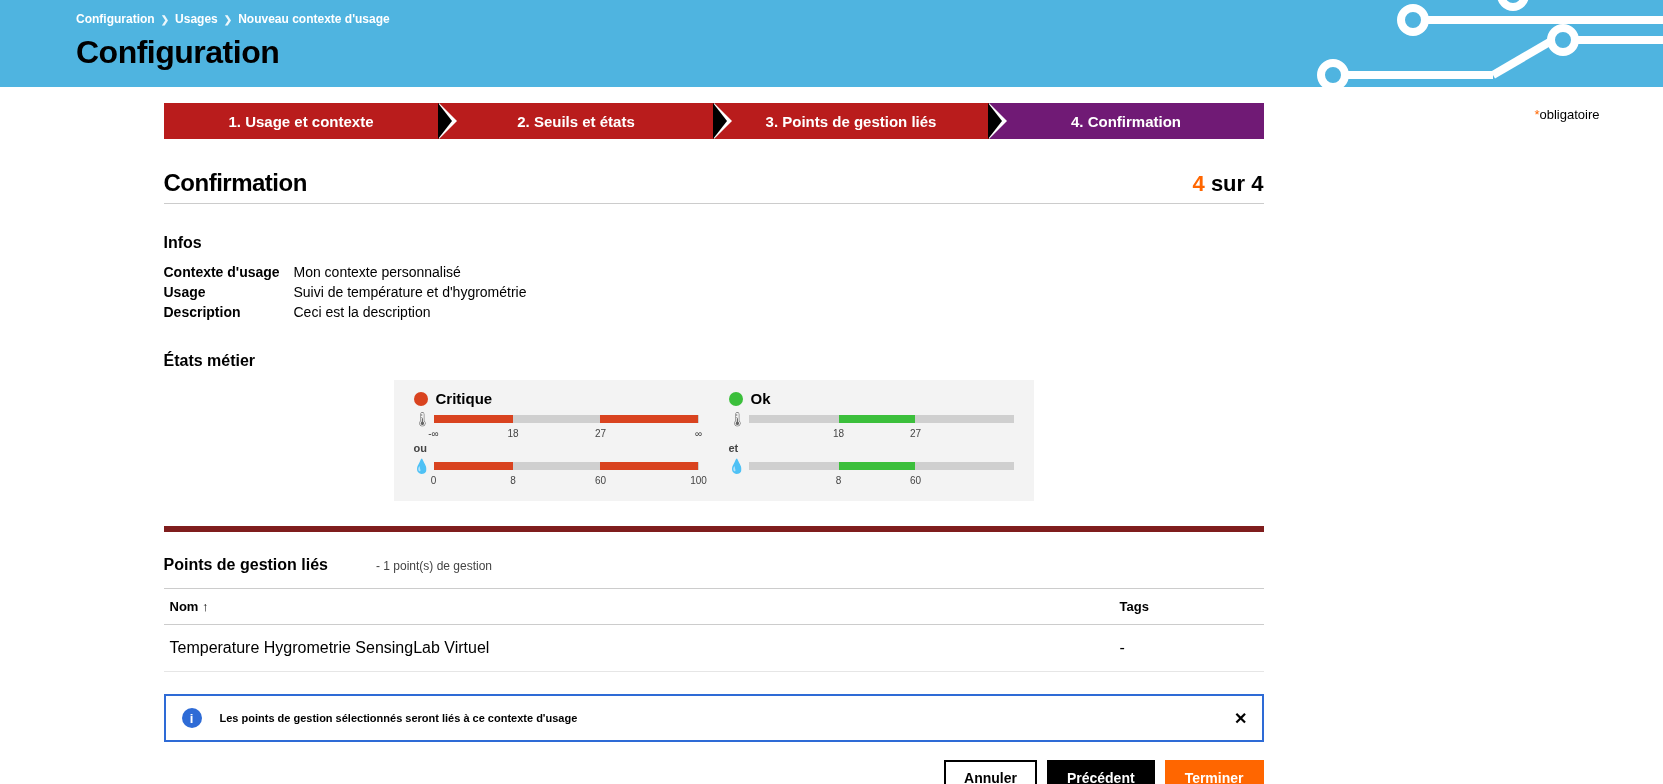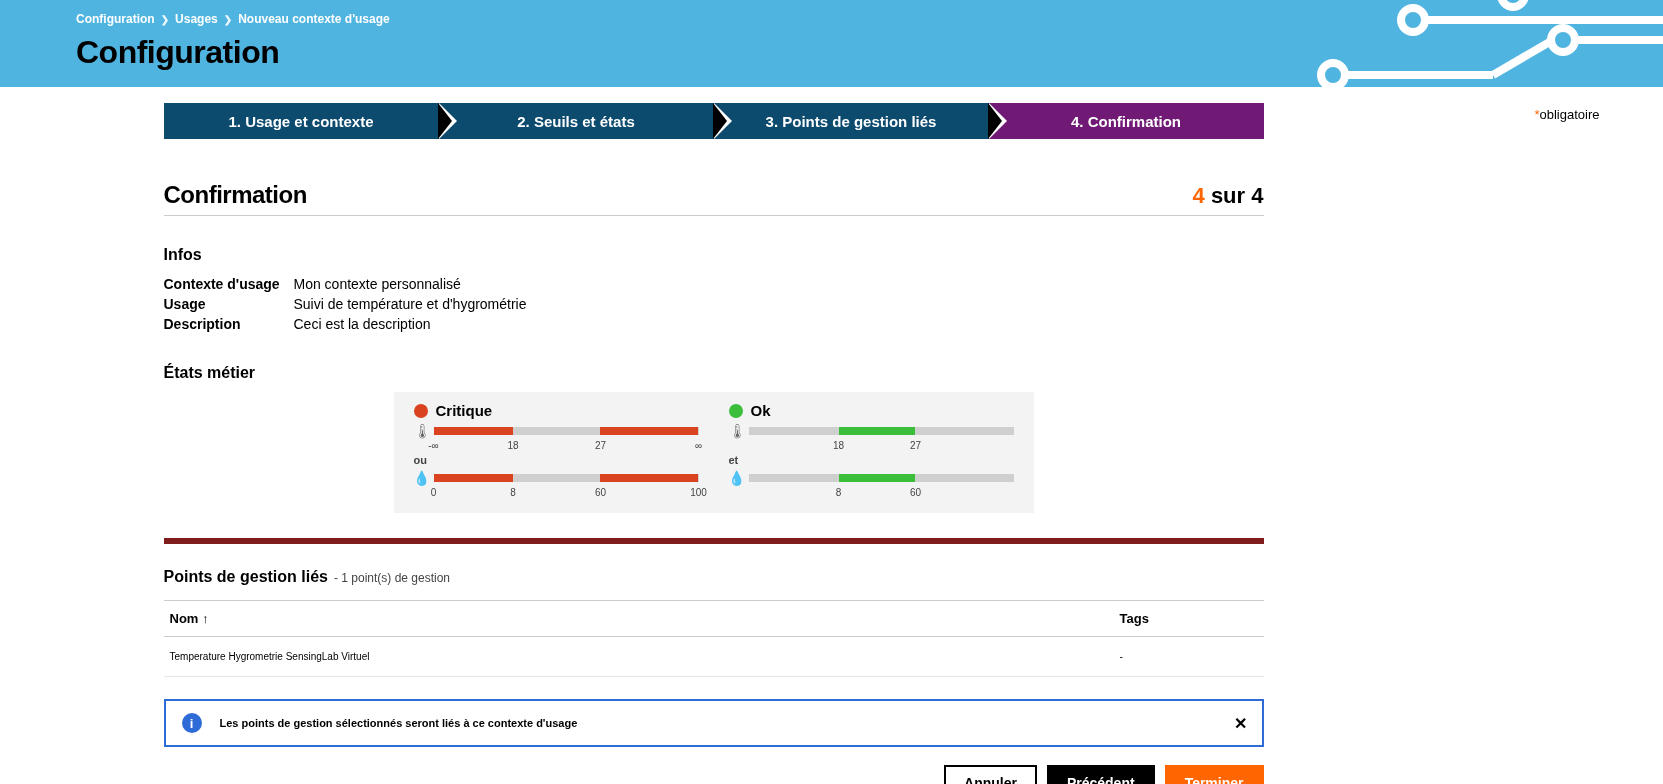--- a/index.html
+++ b/index.html
@@ -10,37 +10,37 @@
 .breadcrumb a { color:#fff; text-decoration:none; cursor:pointer; }
 .breadcrumb .chev { font-size:10px; opacity:.9; }
 .page-title { font-size:32px; font-weight:800; color:#000; letter-spacing:-.5px; }
 .header-deco { position:absolute; right:-10px; top:-20px; width:380px; height:140px; z-index:1; opacity:1; }
 
 .content { width:1336px; margin:0 auto; padding:16px 0 40px; position:relative; }
 .required-note { position:absolute; right:-100px; top:20px; font-size:13px; font-weight:400; }
 .required-note .ast { color:#ff6600; }
 .wizard-row { position:relative; width:1100px; display:flex; }
 .wizard-step { flex:1; position:relative; height:36px; display:flex; align-items:center; justify-content:center; color:#fff; font-size:15px; font-weight:700; cursor:pointer; }
-.wizard-step.black { background:#0c4a6e; }
+.wizard-step.black { background:#b91c1c; }
 .wizard-step.orange { background:#701a75; }
 .wizard-step::after { content:""; position:absolute; right:-14px; top:0; width:0; height:0;
   border-top:18px solid transparent; border-bottom:18px solid transparent; border-left:14px solid #000; z-index:2; }
 .wizard-step.orange::after { display:none; }
 .wizard-step.black + .wizard-step::before { content:""; position:absolute; left:0; top:0; width:0; height:0;
   border-top:18px solid transparent; border-bottom:18px solid transparent; border-left:14px solid #fff; z-index:1; display:none; }
 
 .arrow-sep { position:absolute; top:0; width:0; height:0; border-top:18px solid transparent; border-bottom:18px solid transparent; z-index:3; pointer-events:none; }
 .arrow-sep.outer { border-left:18px solid #fff; }
 .arrow-sep.inner { border-left:14px solid #000; margin-top:0; }
 .sep-group { position:absolute; top:0; height:36px; }
 .sep1 { left:275px; } .sep2 { left:550px; } .sep3 { left:825px; }
 .sep-group .outer { left:0; } .sep-group .inner { left:0px; }
 
 .section-head { margin-top:30px; display:flex; align-items:baseline; justify-content:space-between; border-bottom:1px solid #ccc; padding-bottom:6px; width:1100px; }
-.section-head h2 { font-size:24px; font-weight:800; letter-spacing:-.5px;margin-top:12px; }
+.section-head h2 { font-size:24px; font-weight:800; letter-spacing:-.5px; }
 .section-head .step-count { font-size:22px; font-weight:800;text-align:right; }
 .section-head .step-count .cur { color:#ff6600; }
 
 .subhead { font-size:16px; font-weight:800; margin-top:30px; }
 .info-grid { margin-top:10px; }
 .info-row { display:flex; padding:2px 0; font-size:14px; }
 .info-row .lbl { width:130px; font-weight:700; }
 .info-row .val { }
 
 .states-wrap { width:1100px; border-bottom:6px solid #7f1d1d; padding-bottom:25px; }
@@ -55,24 +55,24 @@
 .gauge-track { position:relative; flex:1; height:8px; background:#cfcfcf; }
 .gauge-seg { position:absolute; top:0; height:8px; }
 .gauge-seg.red { background:#d9431f; }
 .gauge-seg.green { background:#3bbf3b; }
 .gauge-labels { position:relative; height:12px; font-size:10px; color:#444; margin-top:1px; margin-left:20px; }
 .gauge-labels span { position:absolute; transform:translateX(-50%); }
 .logic-word { font-size:11px; font-weight:700; color:#444; margin-top:2px; }
 
 .linked-head { margin-top:24px; width:1100px; display:flex; align-items:baseline; gap:6px; }
 .linked-head .title { font-size:16px; font-weight:800; }
-.linked-head .count { font-size:12px; color:#444; }
+.linked-head .count { font-size:12px; color:#444;margin-left:42px; }
 .table { width:1100px; margin-top:14px; border-collapse:collapse; }
 .table th { text-align:left; font-size:13px; font-weight:800; padding:10px 6px; border-top:1px solid #ccc; border-bottom:1px solid #ccc; }
-.table td { font-size:10px; padding:14px 6px; border-bottom:1px solid #e6e6e6; }
+.table td { font-size:16px; padding:14px 6px; border-bottom:1px solid #e6e6e6; }
 .table th.nom { width:950px; }
 .sort-icon { font-weight:700; }
 
 .info-banner { width:1100px; margin-top:22px; border:2px solid #2e6bd6; display:flex; align-items:center; padding:12px 16px; gap:18px; position:relative; }
 .info-banner .icon { width:20px; height:20px; border-radius:50%; background:#2e6bd6; color:#fff; font-weight:800; display:flex; align-items:center; justify-content:center; font-size:13px; }
 .info-banner .msg { font-size:11px; font-weight:700; }
 .info-banner .close { position:absolute; right:14px; top:50%; transform:translateY(-50%); font-size:16px; font-weight:800; cursor:pointer; }
 
 .actions { width:1100px; display:flex; justify-content:flex-end; gap:10px; margin-top:18px; }
 .btn { padding:8px 18px; font-size:14px; font-weight:700; border:2px solid #000; cursor:pointer; background:#fff; }

